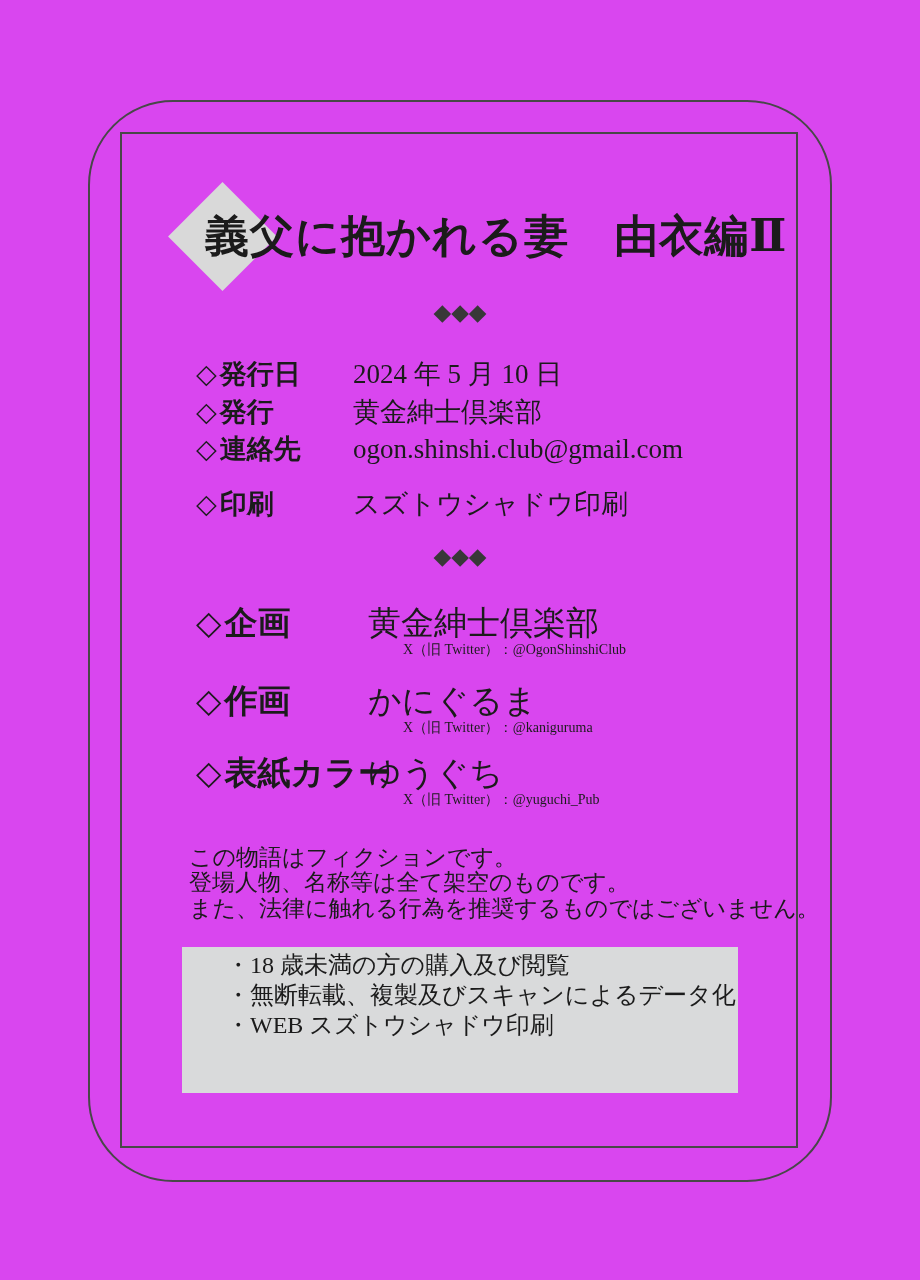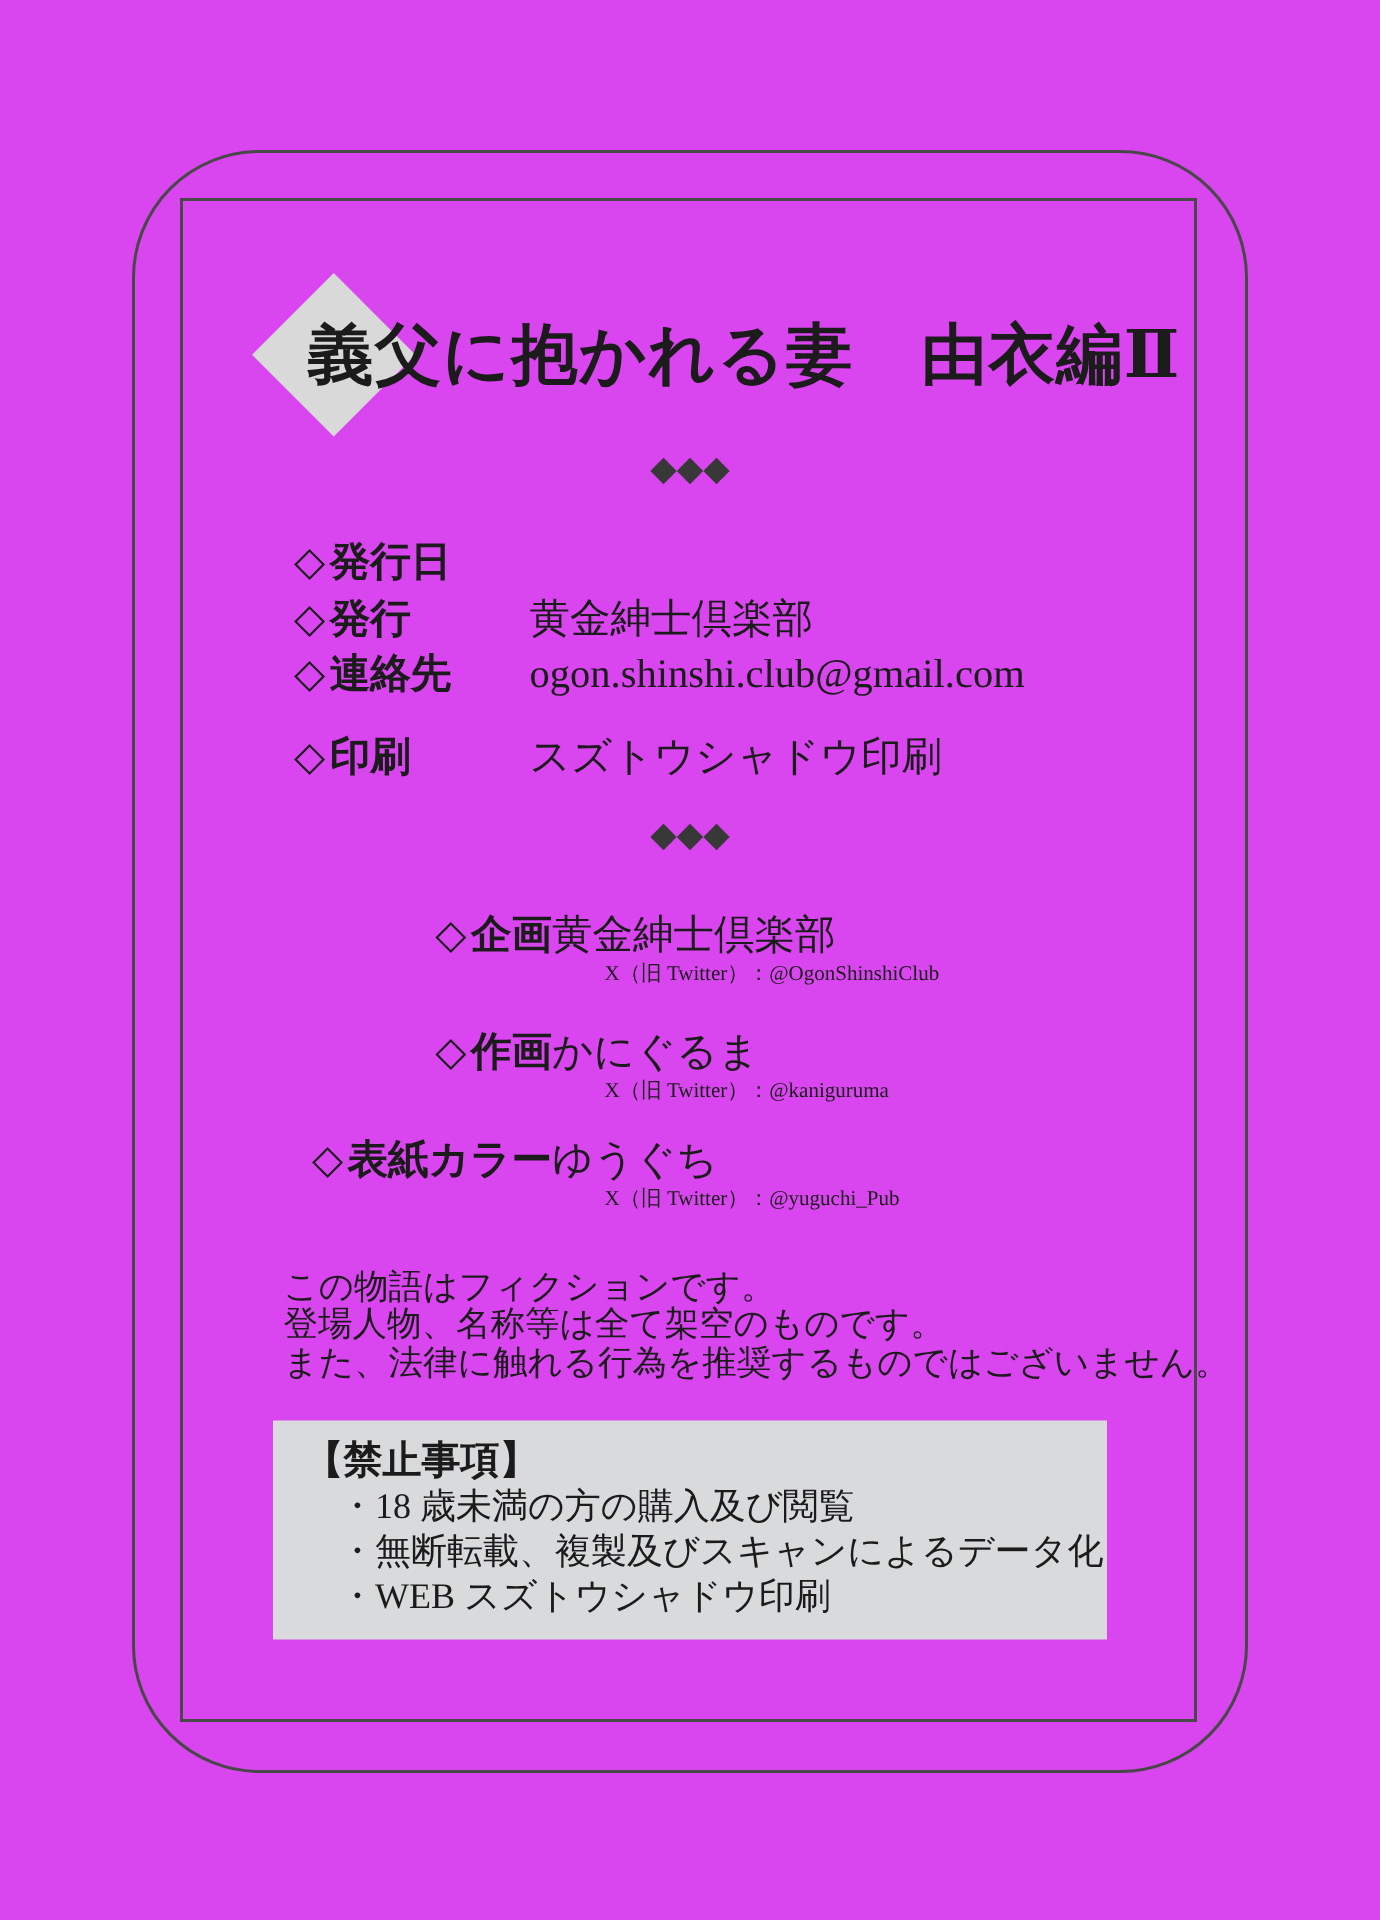--- a/index.html
+++ b/index.html
@@ -46,21 +46,21 @@
   
   .info-list { position:absolute; left:196px; top:356px; width:560px; }
   .info-row { display:flex; line-height:37.5px; font-size:27px; white-space:nowrap; }
   .info-row .label-col { width:157px; flex:0 0 157px; font-weight:bold; }
   .info-row.gap-above { margin-top:17px; }
   .marker { font-weight:normal; margin-right:3px; }
 
   
   .credits { position:absolute; left:196px; top:605px; width:580px; }
   .credit { margin-bottom:0; }
-  .credit .name-row { display:flex; line-height:36px; font-size:27px; white-space:nowrap;text-align:right; }
+  .credit .name-row { display:flex; line-height:36px; font-size:33px; white-space:nowrap; }
   .credit .label-col { width:172px; flex:0 0 172px; font-weight:bold; }
   .credit .handle {
     line-height:26px; margin-top:-4px; padding-left:207px;
     font-size:14px; white-space:nowrap;
   }
   .credit.c1 { margin-bottom:20px; }
   .credit.c2 { margin-bottom:14px; }
 
   
   .disclaimer {
@@ -88,20 +88,21 @@
   <div class="frame-inner"></div>
 
   <div class="title-diamond"></div>
   <h1 class="title">義父に抱かれる妻　由衣編Ⅱ</h1>
 
   <div class="sep sep1">◆◆◆</div>
 
   <div class="info-list">
     <div class="info-row">
       <span class="label-col"><span class="marker">◇</span><span>発行日</span></span>
+      <span class="value-col">2024 年 5 月 10 日</span>
     </div>
     <div class="info-row">
       <span class="label-col"><span class="marker">◇</span><span>発行</span></span>
       <span class="value-col">黄金紳士倶楽部</span>
     </div>
     <div class="info-row">
       <span class="label-col"><span class="marker">◇</span><span>連絡先</span></span>
       <span class="value-col">ogon.shinshi.club@gmail.com</span>
     </div>
     <div class="info-row gap-above">
@@ -136,21 +137,20 @@
     </div>
   </div>
 
   <div class="disclaimer">
     <div>この物語はフィクションです。</div>
     <div>登場人物、名称等は全て架空のものです。</div>
     <div>また、法律に触れる行為を推奨するものではございません。</div>
   </div>
 
   <div class="prohibited-box">
-    <div class="prohibited-title">【禁止事項】</div>
     <ul class="prohibited-items">
       <li>・18 歳未満の方の購入及び閲覧</li>
       <li>・無断転載、複製及びスキャンによるデータ化</li>
       <li>・WEB スズトウシャドウ印刷</li>
     </ul>
   </div>
 
 </div>
 
 </body></html>

